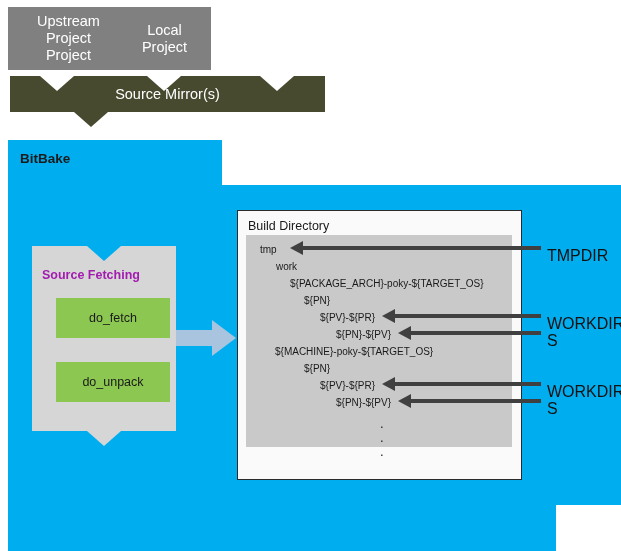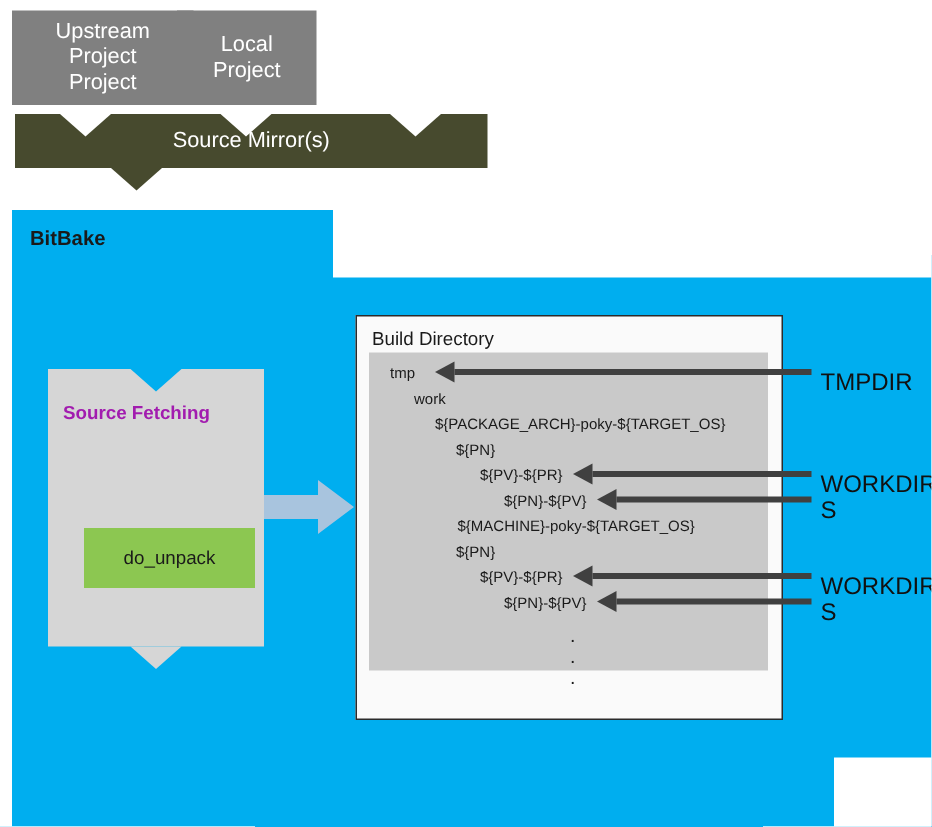--- a/index.html
+++ b/index.html
@@ -256,21 +256,24 @@
   </div>
 
   <div class="notch-white" style="left:40px;  top:76px;"></div>
   <div class="notch-white" style="left:147px; top:76px;"></div>
   <div class="notch-white" style="left:260px; top:76px;"></div>
 
   <div class="notch-olive" style="left:74px; top:112px;"></div>
 
   <div id="source-fetching-panel">
     <div id="source-fetching-title">Source Fetching</div>
-    <div class="task-box" style="top:106px;">
+    <div class="task-box" style="top:52px;">
+      <span>do_fetch</span>
+    </div>
+    <div class="task-box" style="top:116px;">
       <span>do_unpack</span>
     </div>
   </div>
 
   <div class="notch-cut" style="left:87px; top:246px; border-top-color:#00aeef;"></div>
 
   <div class="notch-grey" style="left:87px; top:431px;"></div>
 
   <svg id="fetch-arrow" viewBox="0 0 60 36">
     <polygon points="0,10 36,10 36,0 60,18 36,36 36,26 0,26" fill="#a8c4de"></polygon>
@@ -278,21 +281,21 @@
 
   <div id="build-directory-panel">
     <div id="build-directory-title">Build Directory</div>
     <div id="tree-area">
       <div class="tree-line" style="left:14px;  top:6px;">tmp</div>
       <div class="tree-line" style="left:30px;  top:23px;">work</div>
       <div class="tree-line" style="left:44px;  top:40px;">${PACKAGE_ARCH}-poky-${TARGET_OS}</div>
       <div class="tree-line" style="left:58px;  top:57px;">${PN}</div>
       <div class="tree-line" style="left:74px;  top:74px;">${PV}-${PR}</div>
       <div class="tree-line" style="left:90px;  top:91px;">${PN}-${PV}</div>
-      <div class="tree-line" style="left:59px;  top:108px;">${MACHINE}-poky-${TARGET_OS}</div>
+      <div class="tree-line" style="left:29px;  top:108px;">${MACHINE}-poky-${TARGET_OS}</div>
       <div class="tree-line" style="left:58px;  top:125px;">${PN}</div>
       <div class="tree-line" style="left:74px;  top:142px;">${PV}-${PR}</div>
       <div class="tree-line" style="left:90px;  top:159px;">${PN}-${PV}</div>
       <div class="tree-dot" style="left:134px; top:182px;">.</div>
       <div class="tree-dot" style="left:134px; top:196px;">.</div>
       <div class="tree-dot" style="left:134px; top:210px;">.</div>
     </div>
   </div>
 
   <div class="callout-head" style="left:290px; top:241px;"></div>

